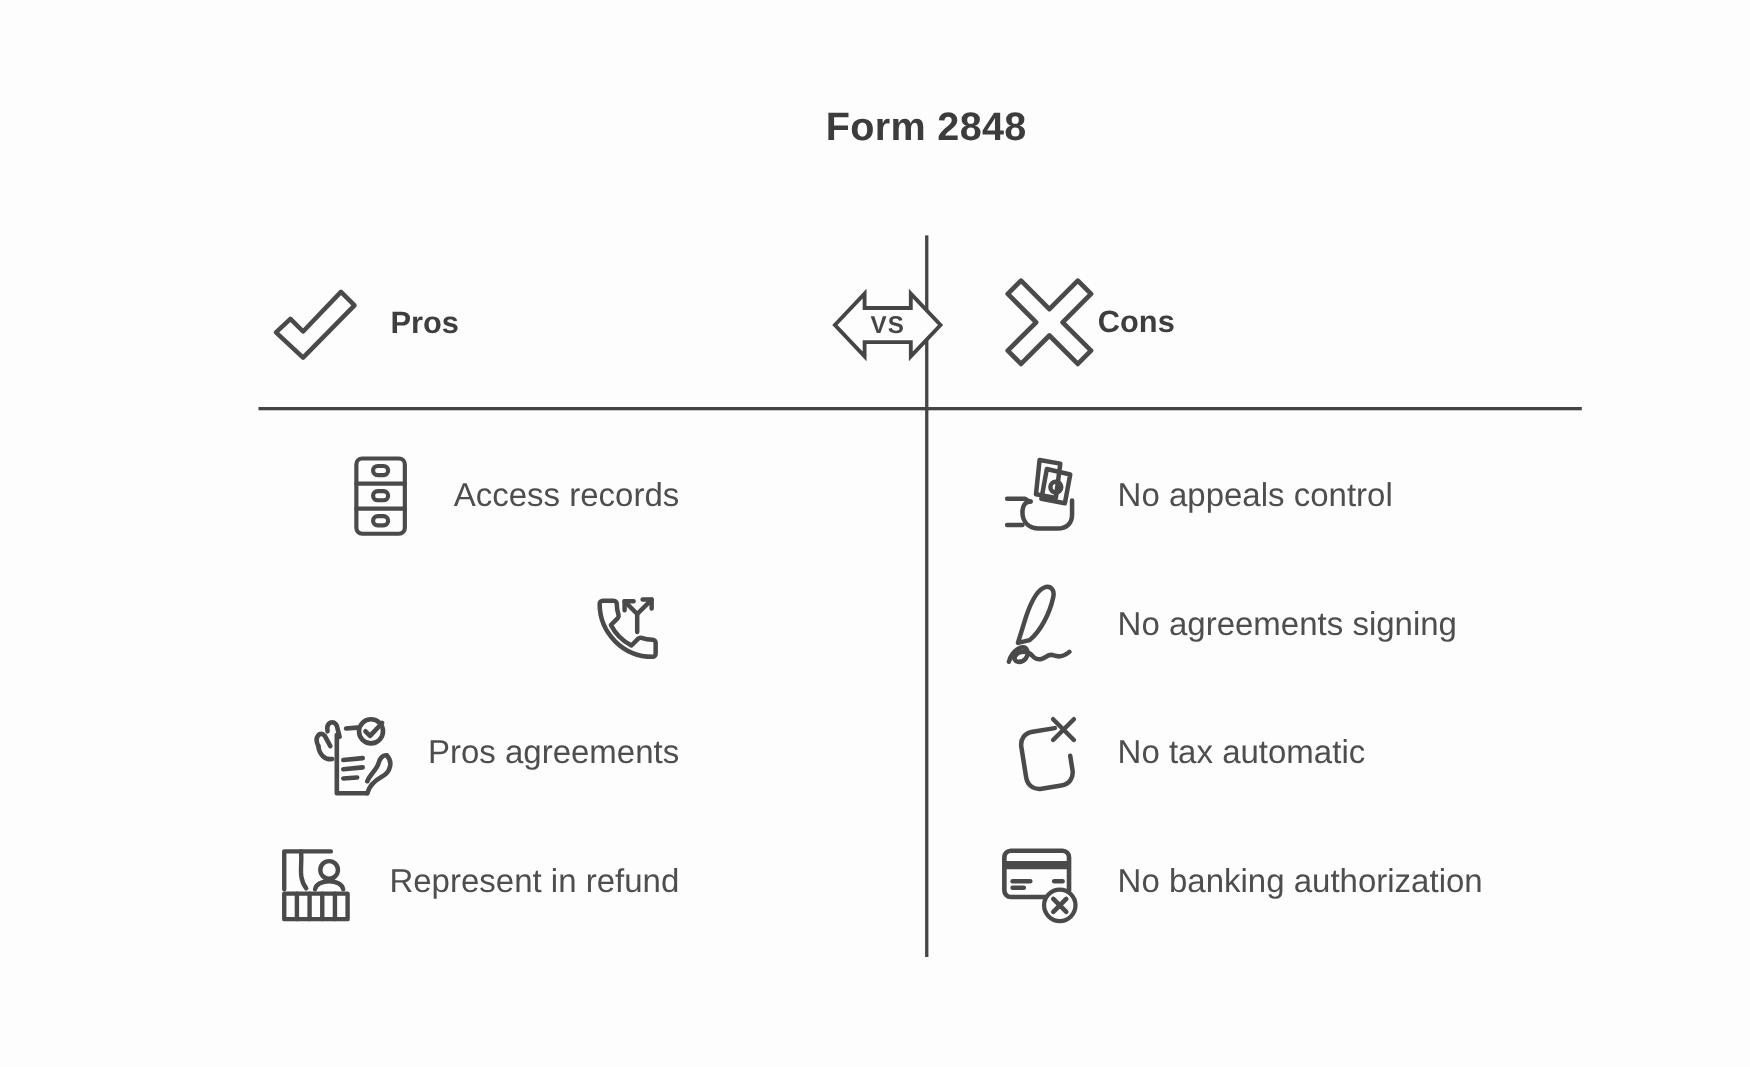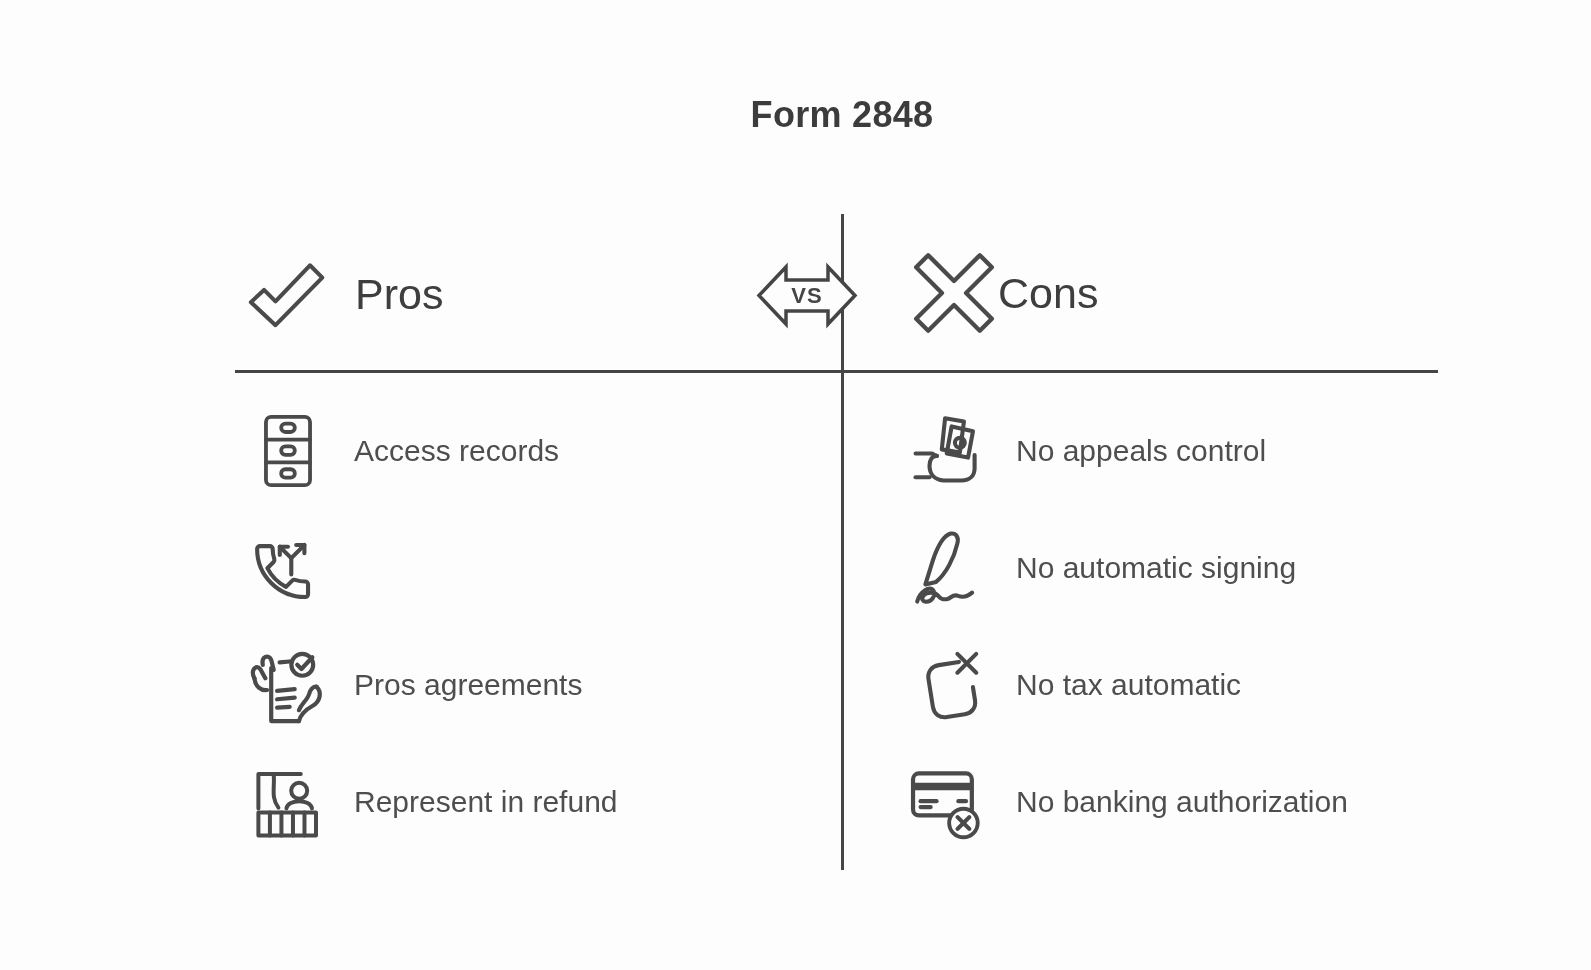--- a/index.html
+++ b/index.html
@@ -38,28 +38,28 @@
   .vs-badge svg{position:absolute;left:0;top:0;}
   .vs-label{
     position:absolute;left:0;top:0;width:102px;height:83px;
     display:flex;align-items:center;justify-content:center;
     font-size:22px;font-weight:600;letter-spacing:1px;color:var(--line);
   }
   .heading{
     position:absolute;display:flex;align-items:center;z-index:2;
   }
   .heading .h-label{
-    font-size:43px;font-weight:400;color:var(--heading-text);white-space:nowrap;
+    font-size:28px;font-weight:700;color:var(--heading-text);white-space:nowrap;
   }
   .heading-pros{left:246px;top:254px;height:80px;gap:27px;}
   .heading-cons{left:910px;top:250px;height:86px;}
   .list{
     position:absolute;display:flex;flex-direction:column;z-index:2;
   }
-  .list-pros{left:246px;top:392px;}
+  .list-pros{left:246px;top:392px;align-items:flex-end;}
   .list-cons{left:908px;top:392px;}
   .row{
     display:flex;align-items:center;height:117px;gap:24px;
   }
   .icon-box{
     width:84px;height:100px;display:flex;align-items:center;justify-content:center;
     flex:0 0 84px;color:var(--icon-stroke);
   }
   .heading .icon-box{width:auto;flex:0 0 auto;height:auto;}
   .row-label{
@@ -191,21 +191,21 @@
       <div class="row-label">No appeals control</div>
     </div>
 
     <div class="row">
       <div class="icon-box">
         <svg width="82" height="88" viewBox="0 0 100 100">
           <path class="ln" d="M20,70 L29,41 C35,23 43,10 51,8 C57,7 61,12 59,20 C55,38 45,57 33,67 Z" stroke-width="4.6"></path>
           <path class="ln" d="M10,91 C13,79 26,70 30,78 C33,84 27,92 20,91 C13,90 16,80 27,80 C38,80 35,90 46,88 C52,87 53,81 60,84 C65,86 71,85 77,80" stroke-width="4.2"></path>
         </svg>
       </div>
-      <div class="row-label">No automatic signing</div>
+      <div class="row-label">No agreements signing</div>
     </div>
 
     <div class="row">
       <div class="icon-box">
         <svg width="82" height="88" viewBox="0 0 100 100">
           <g transform="rotate(-9 50 55)">
             <path class="ln" d="M66,24 L41,24 C32,24 26,30 26,39 L26,73 C26,82 32,88 41,88 L63,88 C72,88 78,82 78,73 L78,57"></path>
           </g>
           <path class="ln" d="M59,12 L82,35"></path>
           <path class="ln" d="M82,12 L59,35"></path>

